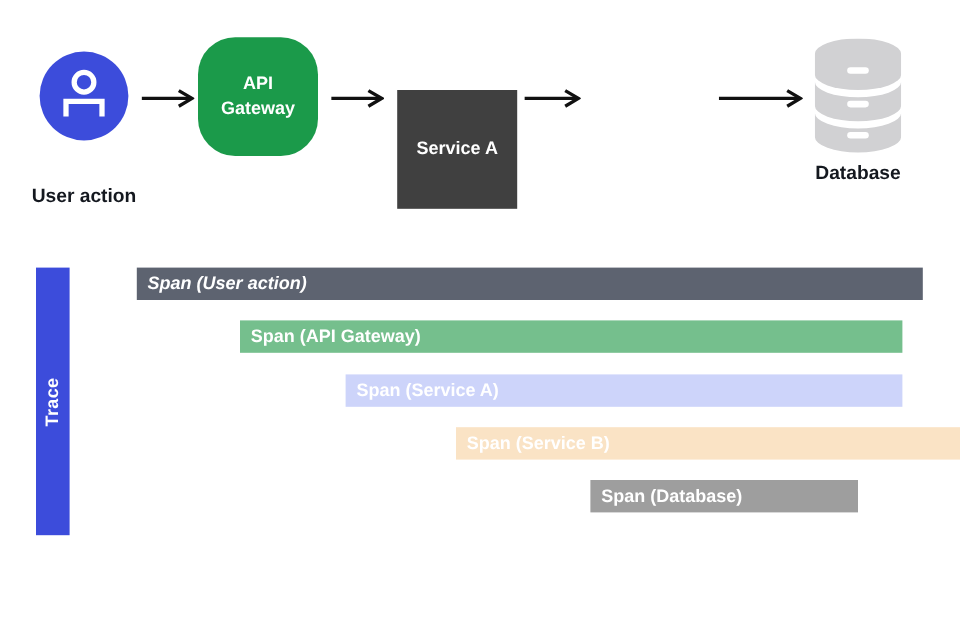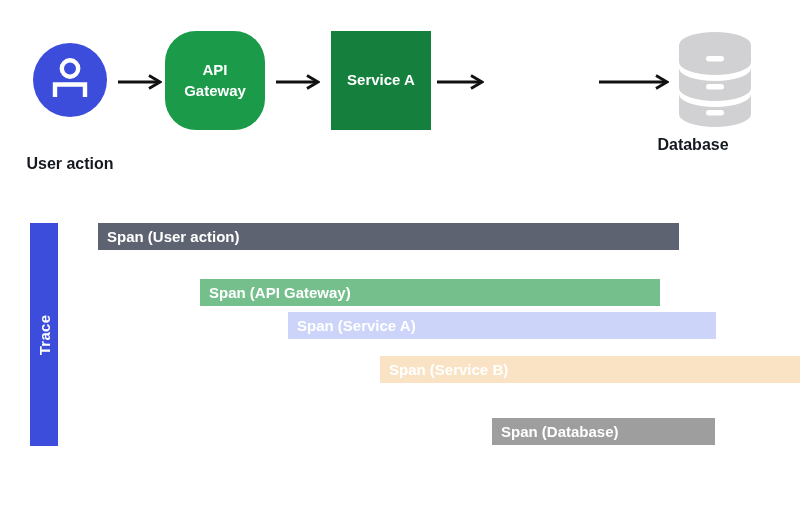--- a/index.html
+++ b/index.html
@@ -19,46 +19,46 @@
     box-sizing:border-box;
   }
   .box-api { left:165px;border-radius:31px; }
   .box-svc-a { left:331px; }
   .box-svc-b { left:497px; }
   .flow-caption {
     position:absolute; top:136px; width:130px; text-align:center;
     font-size:16px; font-weight:bold; color:#14181f;
   }
   .cap-user { left:5px;margin-top:19px; }
-  .cap-db { left:628px; }
+  .cap-db { left:650px; }
   .arrow { position:absolute; top:73px; height:18px; }
   .arrow svg { display:block; }
   .a1 { left:118px; } .a2 { left:276px; } .a3 { left:437px; } .a4 { left:599px; }
   .db-icon { position:absolute; left:679px; top:32px; }
   .db-fill { fill:#d1d1d3; }
   
   .trace-bar {
     position:absolute; left:30px; top:223px; width:28px; height:223px;
   }
   .trace-label {
     position:absolute; left:50%; top:50%;
     transform:translate(-50%,-50%) rotate(-90deg);
     color:#ffffff; font-weight:bold; font-size:15px; white-space:nowrap;
     letter-spacing:0.3px;
   }
   .span-bar {
     position:absolute; height:27px; line-height:27px;
     color:#ffffff; font-weight:bold; font-size:15px; padding-left:9px;
     box-sizing:border-box; white-space:nowrap; overflow:hidden;
   }
-  .sp0 { left:98px; top:223px; width:581px; }
-  .sp1 { left:200px; top:267px; width:460px;margin-top:12px; }
-  .sp2 { left:288px; top:312px; width:428px; }
+  .sp0 { left:114px; top:223px; width:655px;font-style:italic; }
+  .sp1 { left:200px; top:267px; width:552px; }
+  .sp2 { left:288px; top:312px; width:464px; }
   .sp3 { left:380px; top:356px; width:434px; }
-  .sp4 { left:492px; top:418px; width:223px; }
+  .sp4 { left:492px; top:400px; width:223px; }
 </style>
 </head>
 <body>
 
 <div class="canvas">
 
   <div class="user-circle" style="background: rgb(60, 76, 219);">
     <span>
       <svg width="46" height="42" viewBox="0 0 46 42">
         <circle cx="23" cy="11.5" r="8.2" fill="none" stroke="#ffffff" stroke-width="4.4"></circle>
@@ -77,21 +77,21 @@
 
   <div class="node-box box-api" style="background: rgb(27, 154, 74);">API Gateway</div>
 
   <div class="arrow a2">
     <svg width="44" height="18" viewBox="0 0 44 18">
       <line x1="0" y1="9" x2="40" y2="9" stroke="#111111" stroke-width="2.8"></line>
       <polyline points="31,2.5 42,9 31,15.5" fill="none" stroke="#111111" stroke-width="2.8"></polyline>
     </svg>
   </div>
 
-  <div class="node-box box-svc-a" style="background: #15803d;">Service A</div>
+  <div class="node-box box-svc-a" style="background: #404040; margin-top: 44px;">Service A</div>
 
   <div class="arrow a3">
     <svg width="47" height="18" viewBox="0 0 47 18">
       <line x1="0" y1="9" x2="43" y2="9" stroke="#111111" stroke-width="2.8"></line>
       <polyline points="34,2.5 45,9 34,15.5" fill="none" stroke="#111111" stroke-width="2.8"></polyline>
     </svg>
   </div>
 
 
   <div class="arrow a4">

